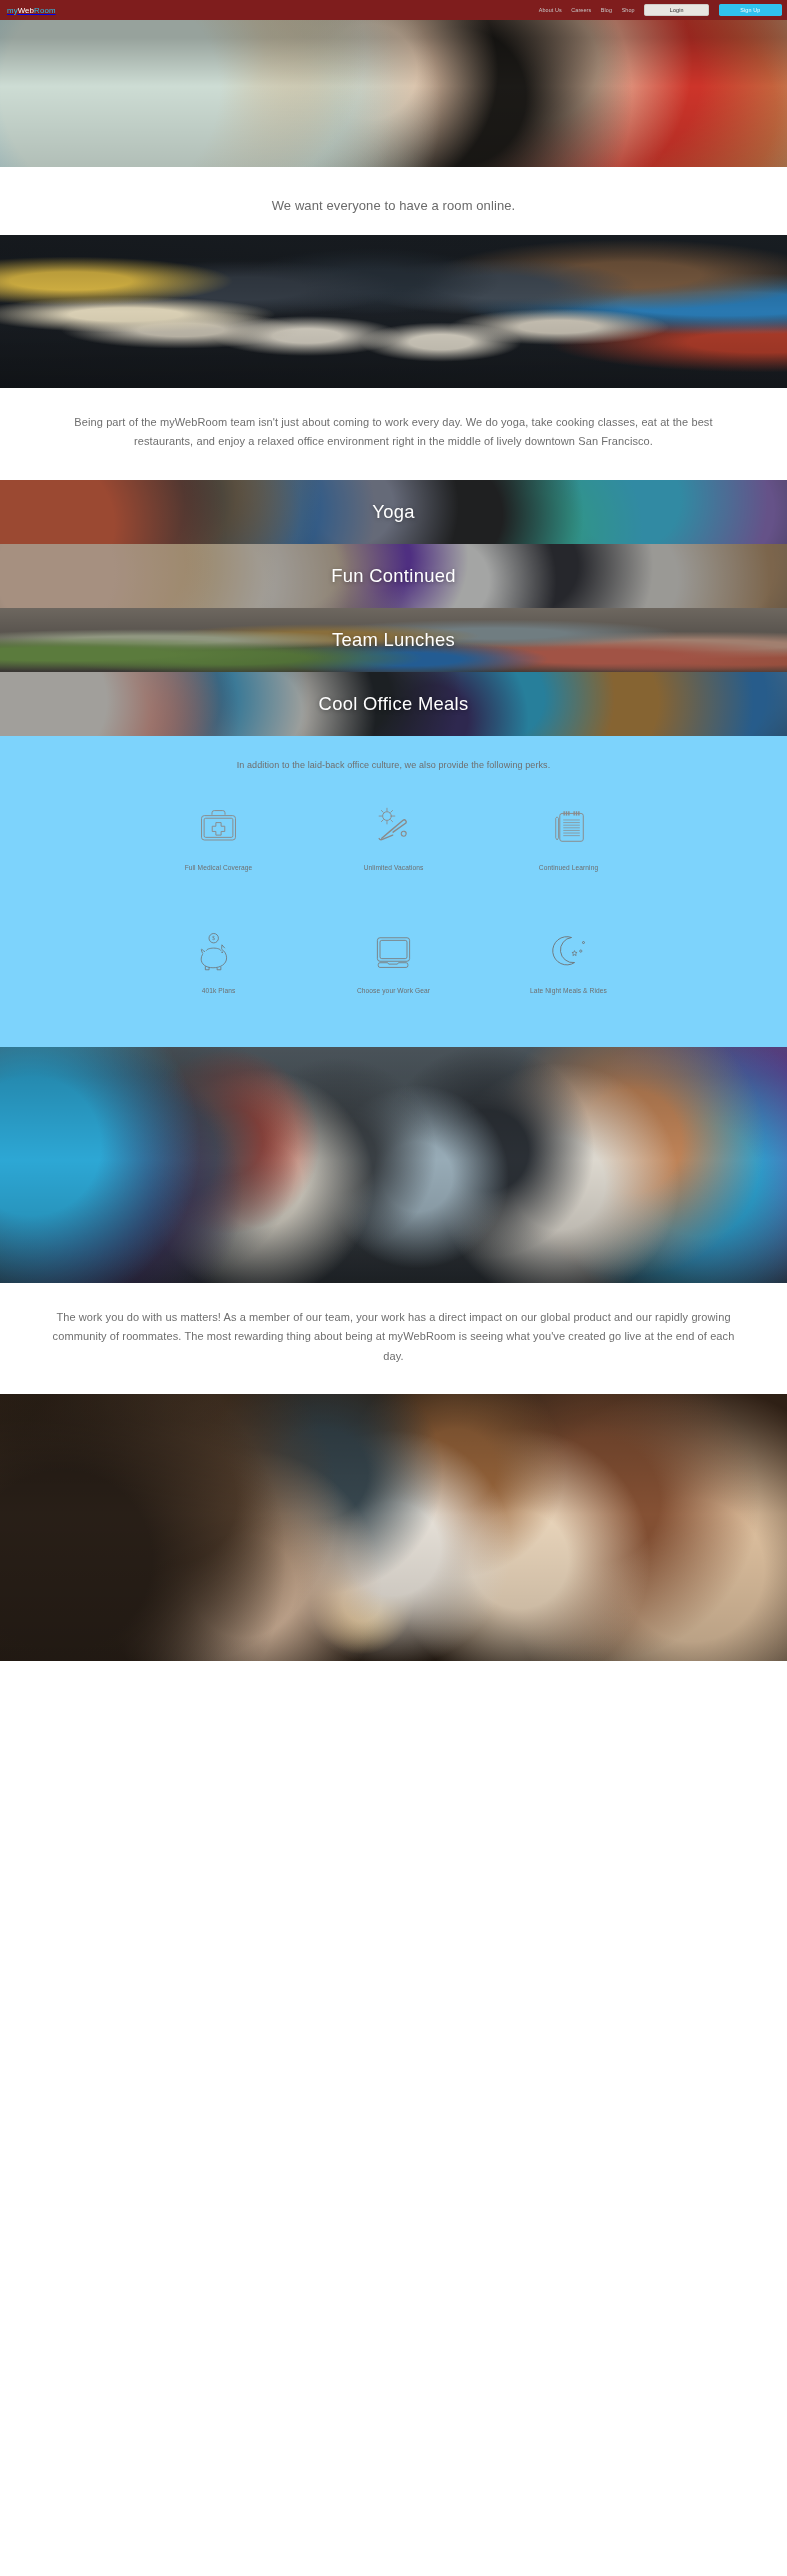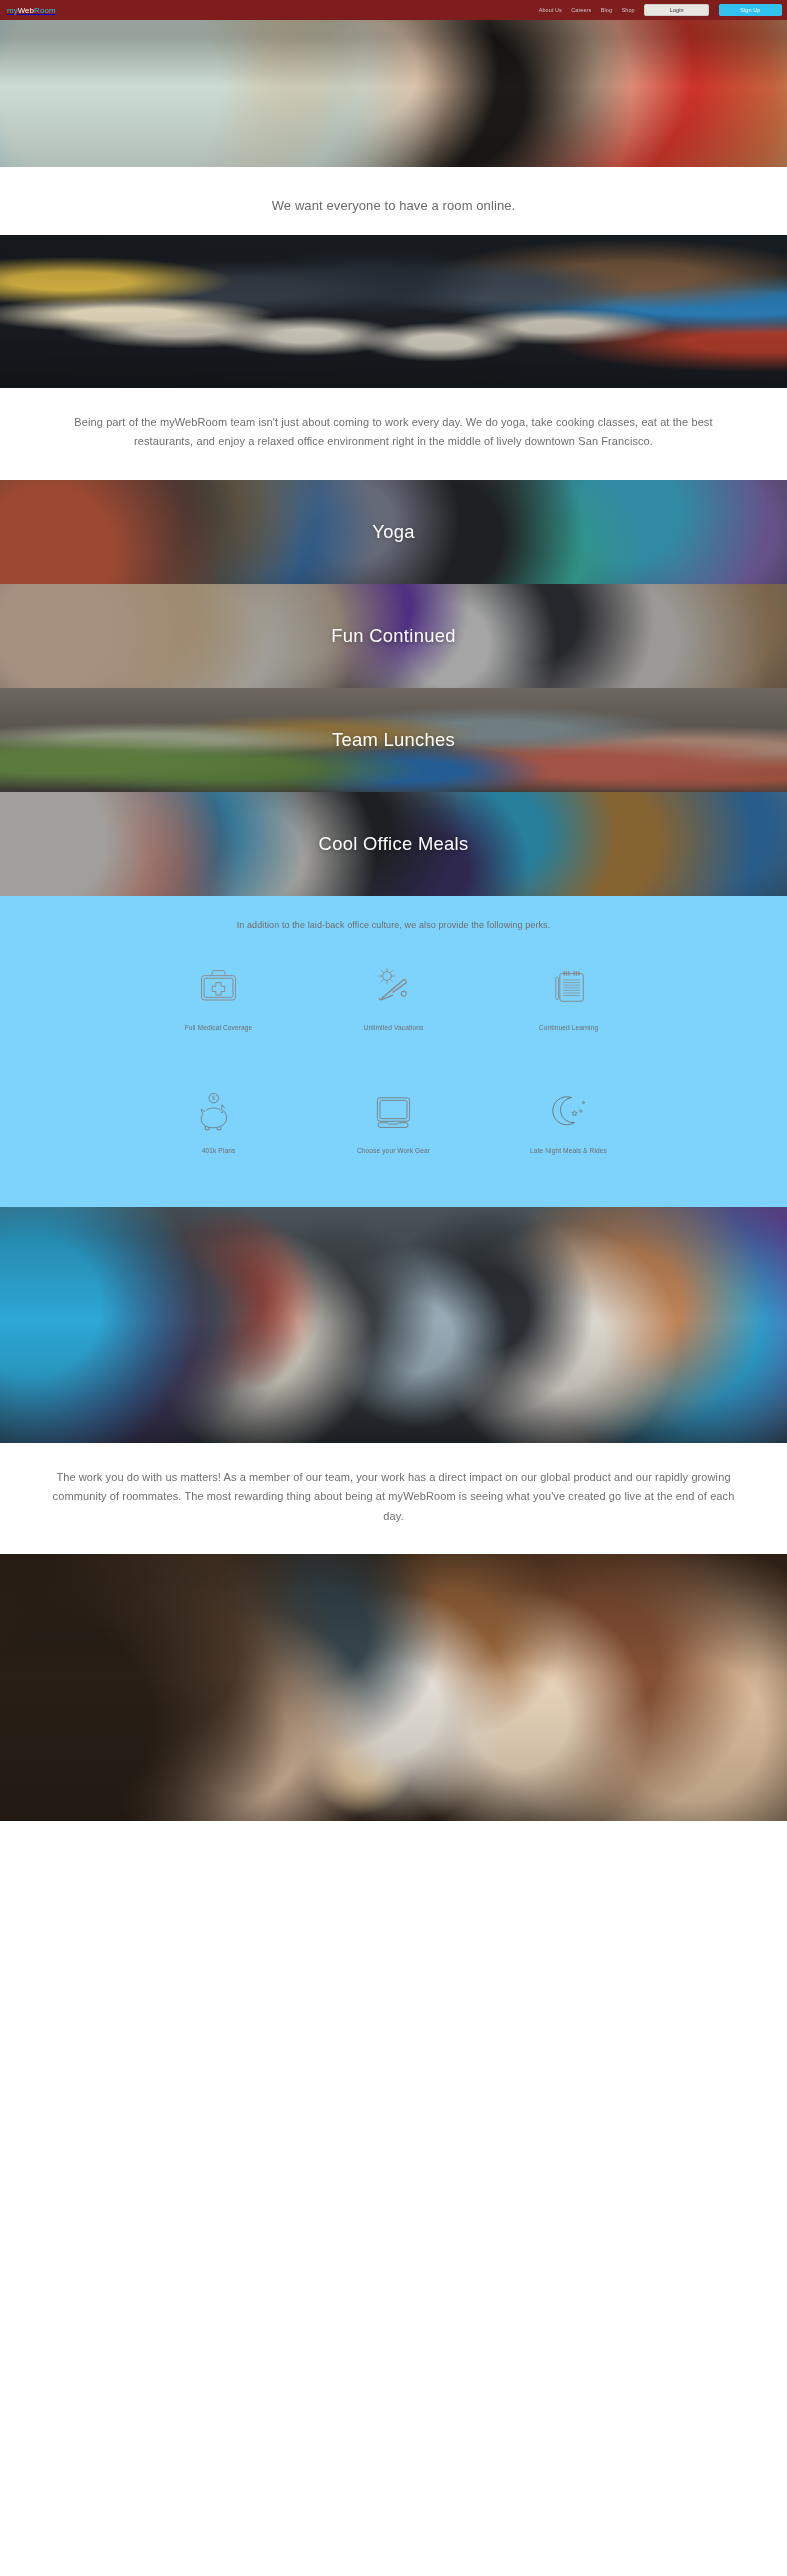--- a/index.html
+++ b/index.html
@@ -65,21 +65,21 @@
       radial-gradient(ellipse at 97% 70%, #c4442f 0 7%, transparent 20%),
       linear-gradient(185deg,#232a31 0%,#1d2228 55%,#171b20 100%);
   }
   .team .shade{background:linear-gradient(180deg,rgba(0,0,0,.32) 0 14%,rgba(0,0,0,.10) 50%,rgba(0,0,0,.30) 100%);}
 
   
   .copy{padding:25px 52px 28px;text-align:center;background:#fff;}
   .copy p{font-size:11px;line-height:1.78;color:#6e6e6e;letter-spacing:0.1px;}
 
   
-  .banner{height:104px;display:flex;align-items:center;justify-content:center;}
+  .banner{height:64px;display:flex;align-items:center;justify-content:center;}
   .banner .label{position:relative;z-index:3;color:#fff;font-size:18.4px;font-weight:300;
                  letter-spacing:0.3px;text-shadow:0 0.9px 4.4px rgba(0,0,0,.35);}
   .banner .veil{background:rgba(22,26,30,.34);}
 
   .b-yoga .bg{
     background:
       radial-gradient(circle at 6% 70%, #e0613e 0 9%, transparent 24%),
       radial-gradient(circle at 14% 38%, #3b3b3b 0 11%, transparent 28%),
       radial-gradient(circle at 24% 22%, #c9a36d 0 8%, transparent 22%),
       radial-gradient(circle at 33% 50%, #2f79c4 0 8%, transparent 22%),

